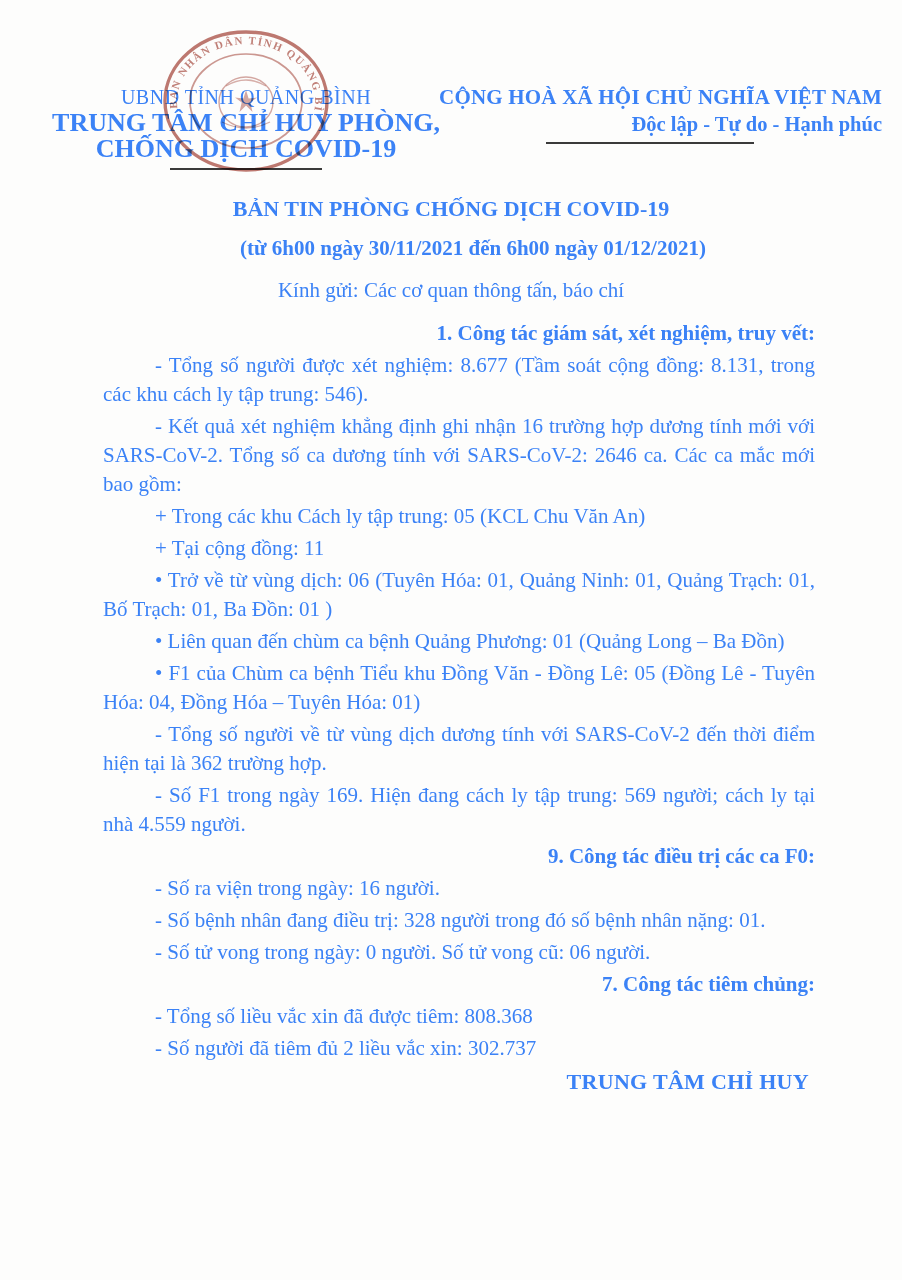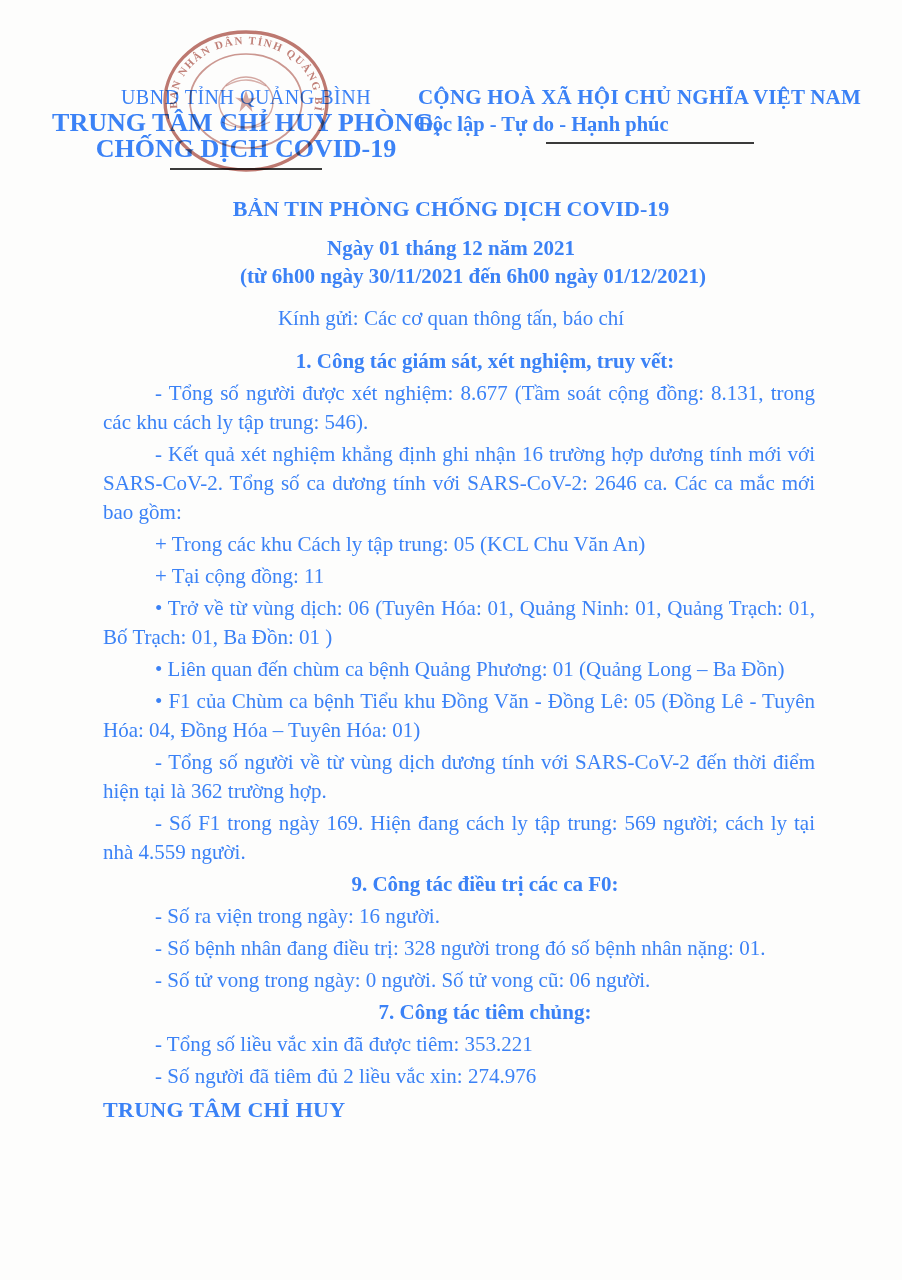--- a/index.html
+++ b/index.html
@@ -23,21 +23,21 @@
     text-align: center; line-height: 26px;
   }
   .header-left .org-parent { font-size: 20px; letter-spacing: .5px; }
   .header-left .org-name   { font-size: 26px; font-weight: bold; font-family: Liberation Serif, serif; }
   .rule-left {
     width: 152px; height: 0; border-top: 2px solid #3a3a3a;
     margin: 6px auto 0;
   }
   .header-right {
     position: absolute; left: 418px; top: 84px; width: 464px;
-    text-align: left; line-height: 27px;
+    text-align: right; line-height: 27px;
   }
   .header-right .national { font-size: 21px; font-weight: bold; letter-spacing: .2px; }
   .header-right .motto    { font-size: 20.5px; font-weight: bold; }
   .rule-right {
     width: 208px; height: 0; border-top: 2px solid #3a3a3a;
     margin: 4px auto 0;
   }
   .stamp {
     position: absolute; left: 156px; top: 26px;
     width: 180px; height: 150px;
@@ -54,23 +54,24 @@
   .body-text {
     margin: 12px 87px 0 103px;
   }
   .para {
     font-size: 21px;
     line-height: 29px;
     margin: 0 0 3px;
     text-indent: 52px;
     text-align: justify;
   }
-  .para.heading { font-weight: bold; text-align: center; }
+  .para.heading { font-weight: bold; text-align: right; }
   .signature {
     margin: 6px 87px 4px 103px;
+    text-align: right;
     font-size: 22px;
     font-weight: bold;
     letter-spacing: .3px;
     padding-right: 6px;
   }
 </style>
 </head>
 <body>
 
 <div class="page">
@@ -101,40 +102,39 @@
       <polygon opacity="0.55" fill="#a84b40" points="90,64 92.6,72.4 101,71.6 94.3,76.4 96.5,85.9 90,79.5 83.5,85.9 85.7,76.4 79,71.6 87.4,72.4"></polygon>
       <path id="stampArc" d="M 22 86 A 69 58 0 1 1 158 86" fill="none"></path>
       <text font-size="11" fill="#a84b40" letter-spacing="1.6" opacity="0.8" font-family="Liberation Serif, DejaVu Serif, serif" font-weight="bold">
         <textPath href="#stampArc" xlink:href="#stampArc" startOffset="50%" text-anchor="middle">ỦY BAN NHÂN DÂN TỈNH QUẢNG BÌNH</textPath>
       </text>
     </svg>
   </div>
 
   <div class="title-block">
     <p class="doc-title">BẢN TIN PHÒNG CHỐNG DỊCH COVID-19</p>
-    <p class="doc-date">Ngày 01 tháng 12 năm 2021</p>
     <p class="doc-period">(từ 6h00 ngày 30/11/2021 đến 6h00 ngày 01/12/2021)</p>
     <p class="salutation">Kính gửi: Các cơ quan thông tấn, báo chí</p>
   </div>
 
   <div class="body-text">
     <p class="para heading">1. Công tác giám sát, xét nghiệm, truy vết:</p>
     <p class="para">- Tổng số người được xét nghiệm: 8.677 (Tầm soát cộng đồng: 8.131, trong các khu cách ly tập trung: 546).</p>
     <p class="para">- Kết quả xét nghiệm khẳng định ghi nhận 16 trường hợp dương tính mới với SARS-CoV-2. Tổng số ca dương tính với SARS-CoV-2: 2646 ca. Các ca mắc mới bao gồm:</p>
     <p class="para">+ Trong các khu Cách ly tập trung: 05 (KCL Chu Văn An)</p>
     <p class="para">+ Tại cộng đồng: 11</p>
     <p class="para">• Trở về từ vùng dịch: 06 (Tuyên Hóa: 01, Quảng Ninh: 01, Quảng Trạch: 01, Bố Trạch: 01, Ba Đồn: 01 )</p>
     <p class="para">• Liên quan đến chùm ca bệnh Quảng Phương: 01 (Quảng Long – Ba Đồn)</p>
     <p class="para">• F1 của Chùm ca bệnh Tiểu khu Đồng Văn - Đồng Lê: 05 (Đồng Lê - Tuyên Hóa: 04, Đồng Hóa – Tuyên Hóa: 01)</p>
     <p class="para">- Tổng số người về từ vùng dịch dương tính với SARS-CoV-2 đến thời điểm hiện tại là 362 trường hợp.</p>
     <p class="para">- Số F1 trong ngày 169. Hiện đang cách ly tập trung: 569 người; cách ly tại nhà 4.559 người.</p>
     <p class="para heading">9. Công tác điều trị các ca F0:</p>
     <p class="para">- Số ra viện trong ngày: 16 người.</p>
     <p class="para">- Số bệnh nhân đang điều trị: 328 người trong đó số bệnh nhân nặng: 01.</p>
     <p class="para">- Số tử vong trong ngày: 0 người. Số tử vong cũ: 06 người.</p>
     <p class="para heading">7. Công tác tiêm chủng:</p>
-    <p class="para">- Tổng số liều vắc xin đã được tiêm: 353.221</p>
-    <p class="para">- Số người đã tiêm đủ 2 liều vắc xin: 274.976</p>
+    <p class="para">- Tổng số liều vắc xin đã được tiêm: 808.368</p>
+    <p class="para">- Số người đã tiêm đủ 2 liều vắc xin: 302.737</p>
   </div>
 
   <div class="signature">TRUNG TÂM CHỈ HUY</div>
 
 </div>
 
 </body></html>

